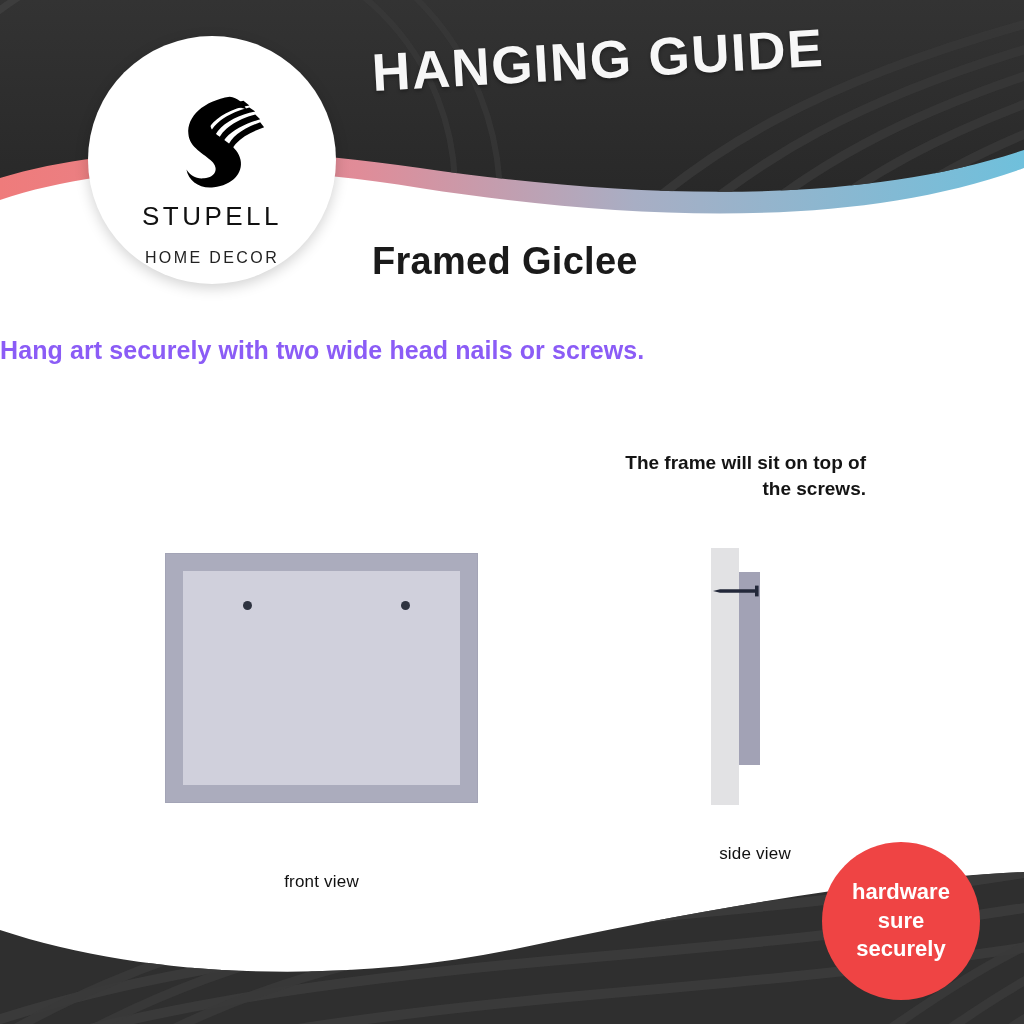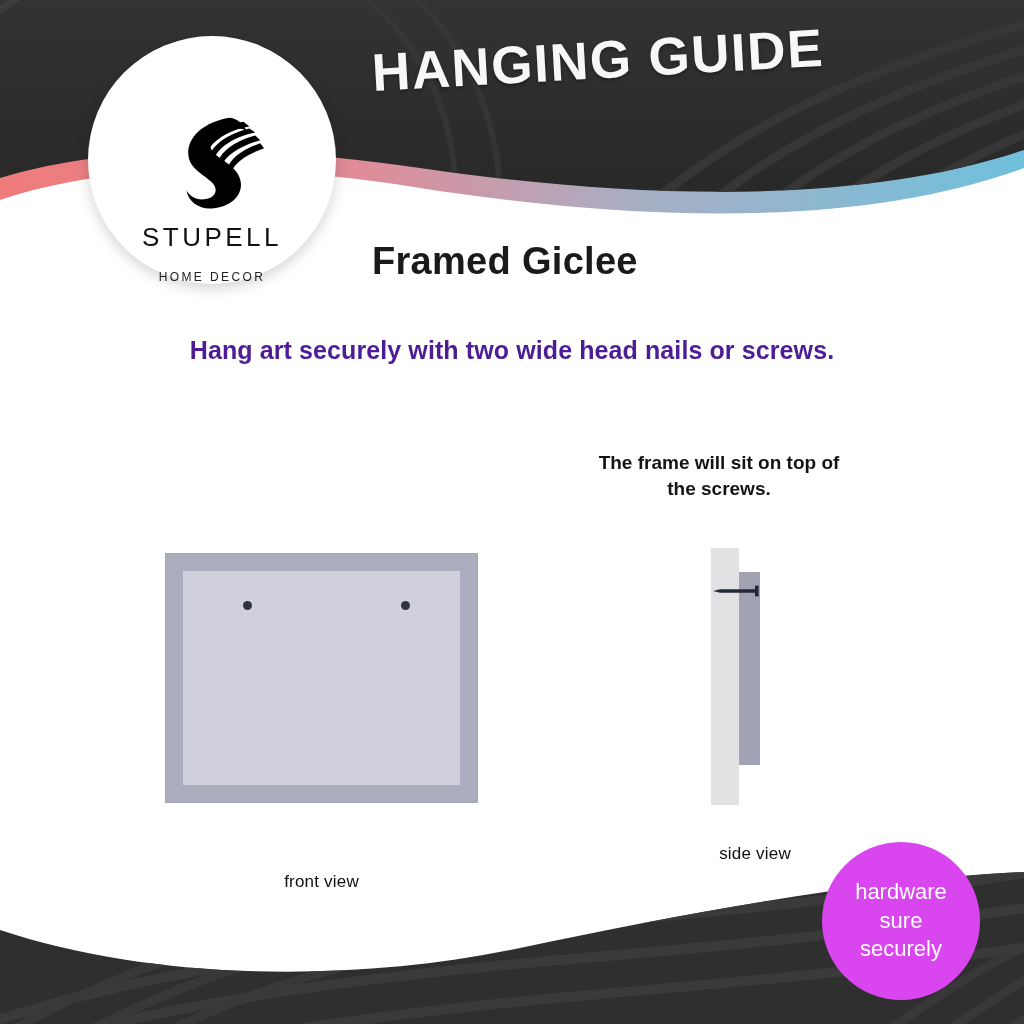--- a/index.html
+++ b/index.html
@@ -32,34 +32,34 @@
     left: 88px;
     top: 36px;
     width: 248px;
     height: 248px;
     border-radius: 50%;
     background: #ffffff;
     box-shadow: 0 4px 14px rgba(0,0,0,0.18);
     display: flex;
     flex-direction: column;
     align-items: center;
-    justify-content: flex-end;
+    justify-content: center;
     padding-top: 26px;
     box-sizing: border-box;
   }
   #logo-mark { width: 118px; height: 118px; }
   #logo-word {
     font-size: 26px;
     letter-spacing: 3.5px;
     color: #111111;
     margin-top: 4px;
     font-weight: 400;
   }
   #logo-sub {
-    font-size: 12px;
+    font-size: 16px;
     letter-spacing: 2.4px;
     color: #222222;
     margin-top: 17px;
     font-weight: 400;
   }
 
   
   #header-title {
     position: absolute;
     left: 372px;
@@ -85,38 +85,38 @@
     letter-spacing: 0.3px;
     white-space: nowrap;
   }
 
   
   #lead-instruction {
     position: absolute;
     left: 0;
     top: 336px;
     width: 1024px;
-    text-align: center;
+    text-align: left;
     font-size: 25px;
     font-weight: 600;
-    color: #4c1d95;
+    color: #8b5cf6;
     letter-spacing: 0.1px;
   }
 
   
   .caption {
     position: absolute;
     text-align: center;
     font-size: 19px;
     font-weight: 600;
     color: #141414;
     line-height: 1.38;
   }
   #caption-front { left: 155px; top: 447px; width: 340px; }
-  #caption-side  { left: 584px; top: 450px; width: 270px; }
+  #caption-side  { left: 596px; top: 450px; width: 270px; text-align: right; }
 
   
   #front-view-diagram {
     position: absolute;
     left: 165px;
     top: 553px;
     width: 313px;
     height: 250px;
     background: #abacbd;
     box-sizing: border-box;
@@ -186,29 +186,29 @@
   #label-side  { left: 672px; top: 844px; width: 166px; }
 
   
   #hardware-badge {
     position: absolute;
     left: 822px;
     top: 842px;
     width: 158px;
     height: 158px;
     border-radius: 50%;
-    background: #d946ef;
+    background: #ef4444;
     display: flex;
     flex-direction: column;
     align-items: center;
     justify-content: center;
     color: #ffffff;
     font-size: 22px;
     line-height: 1.3;
-    font-weight: 400;
+    font-weight: 700;
     text-align: center;
   }
   #hardware-badge span { display: block; }
 </style>
 </head>
 <body>
 
 <div id="page">
 
   <svg class="wave-layer" viewBox="0 0 1024 1024" xmlns="http://www.w3.org/2000/svg">

